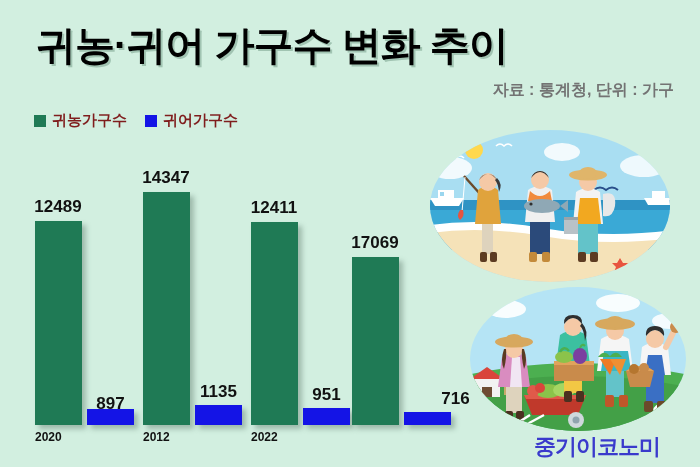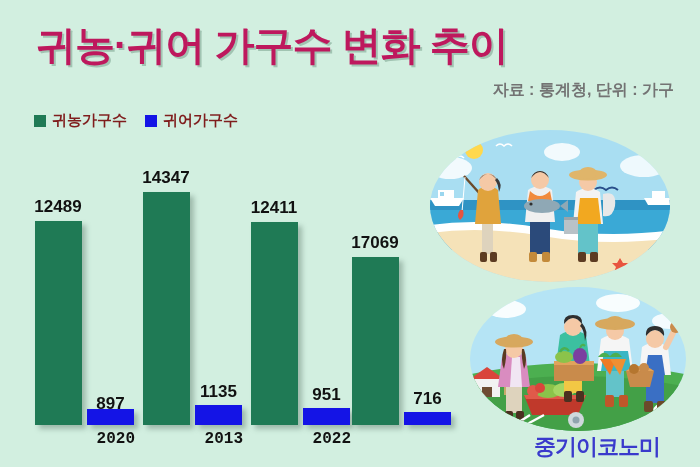--- a/index.html
+++ b/index.html
@@ -7,21 +7,21 @@
     width:700px;height:467px;overflow:hidden;
     background:#d2efe0;
     font-family:"Liberation Sans","DejaVu Sans",sans-serif;
     position:relative;
   }
   #page{position:absolute;inset:0;width:700px;height:467px;}
 
   
   .title{
     position:absolute;left:36px;top:18px;
-    font-size:40px;font-weight:bold;color:#be185d;
+    font-size:40px;font-weight:bold;color:#000000;
     letter-spacing:-1px;white-space:nowrap;
     text-shadow:2px 2px 0 rgba(120,160,140,.55);
   }
   .source{
     position:absolute;right:26px;top:80px;
     font-size:16px;font-weight:bold;color:#737373;white-space:nowrap;
   }
 
   
   .legend{position:absolute;left:34px;top:111px;display:flex;align-items:center;gap:18px;}
@@ -33,23 +33,22 @@
   .chart{position:absolute;left:0;top:140px;width:455px;height:285px;}
   .group{position:absolute;bottom:0;height:278px;}
   .bar{position:absolute;bottom:0;box-shadow:4px 4px 5px rgba(60,90,75,.35);}
   .bar.green{background:#1f7a55;}
   .bar.blue{background:#1414e6;}
   .vlabel{
     position:absolute;text-align:center;font-size:17px;font-weight:bold;color:#111;
     white-space:nowrap;
   }
   .xlabel{
-    position:absolute;top:290px;text-align:right;font-size:16px;font-weight:bold;color:#111;
+    position:absolute;top:290px;text-align:left;font-size:12px;font-weight:bold;color:#111;
     white-space:nowrap;
-    font-family:Liberation Mono, monospace;
   }
 
   
   .illus{position:absolute;overflow:hidden;}
   .illus-sea{left:412px;top:128px;width:277px;height:160px;}
   .illus-farm{left:458px;top:285px;width:240px;height:155px;}
 
   
   .logo{
     position:absolute;left:534px;top:432px;
@@ -84,35 +83,35 @@
       <div class="vlabel" style="left:52px;width:47px;top:239px;margin-top:8px;">897</div>
     </div>
     <div class="xlabel" style="left:35px;width:100px;">2020</div>
 
     <div class="group" style="left:143px;width:100px;">
       <div class="bar green" style="left:0px;width:47px;height:233px;"></div>
       <div class="bar blue" style="left:52px;width:47px;height:20px;"></div>
       <div class="vlabel" style="left:-8px;width:62px;top:21px;">14347</div>
       <div class="vlabel" style="left:52px;width:47px;top:235px;">1135</div>
     </div>
-    <div class="xlabel" style="left:143px;width:100px;">2013</div>
+    <div class="xlabel" style="left:143px;width:100px;">2012</div>
 
     <div class="group" style="left:251px;width:100px;">
       <div class="bar green" style="left:0px;width:47px;height:203px;"></div>
       <div class="bar blue" style="left:52px;width:47px;height:17px;"></div>
       <div class="vlabel" style="left:-8px;width:62px;top:51px;">12411</div>
       <div class="vlabel" style="left:52px;width:47px;top:238px;">951</div>
     </div>
     <div class="xlabel" style="left:251px;width:100px;">2022</div>
 
     <div class="group" style="left:352px;width:100px;">
       <div class="bar green" style="left:0px;width:47px;height:168px;"></div>
       <div class="bar blue" style="left:52px;width:47px;height:13px;"></div>
       <div class="vlabel" style="left:-8px;width:62px;top:86px;">17069</div>
-      <div class="vlabel" style="left:52px;width:47px;top:242px;">716</div>
+      <div class="vlabel" style="left:52px;width:47px;top:242px;padding-left:28px;">716</div>
     </div>
 
   </div>
 
   <div class="illus illus-sea">
     <svg width="277" height="160" viewBox="0 0 277 160">
       <defs>
         <clipPath id="seaClip">
             <ellipse cx="138" cy="78" rx="120" ry="76"></ellipse>
           </clipPath>

